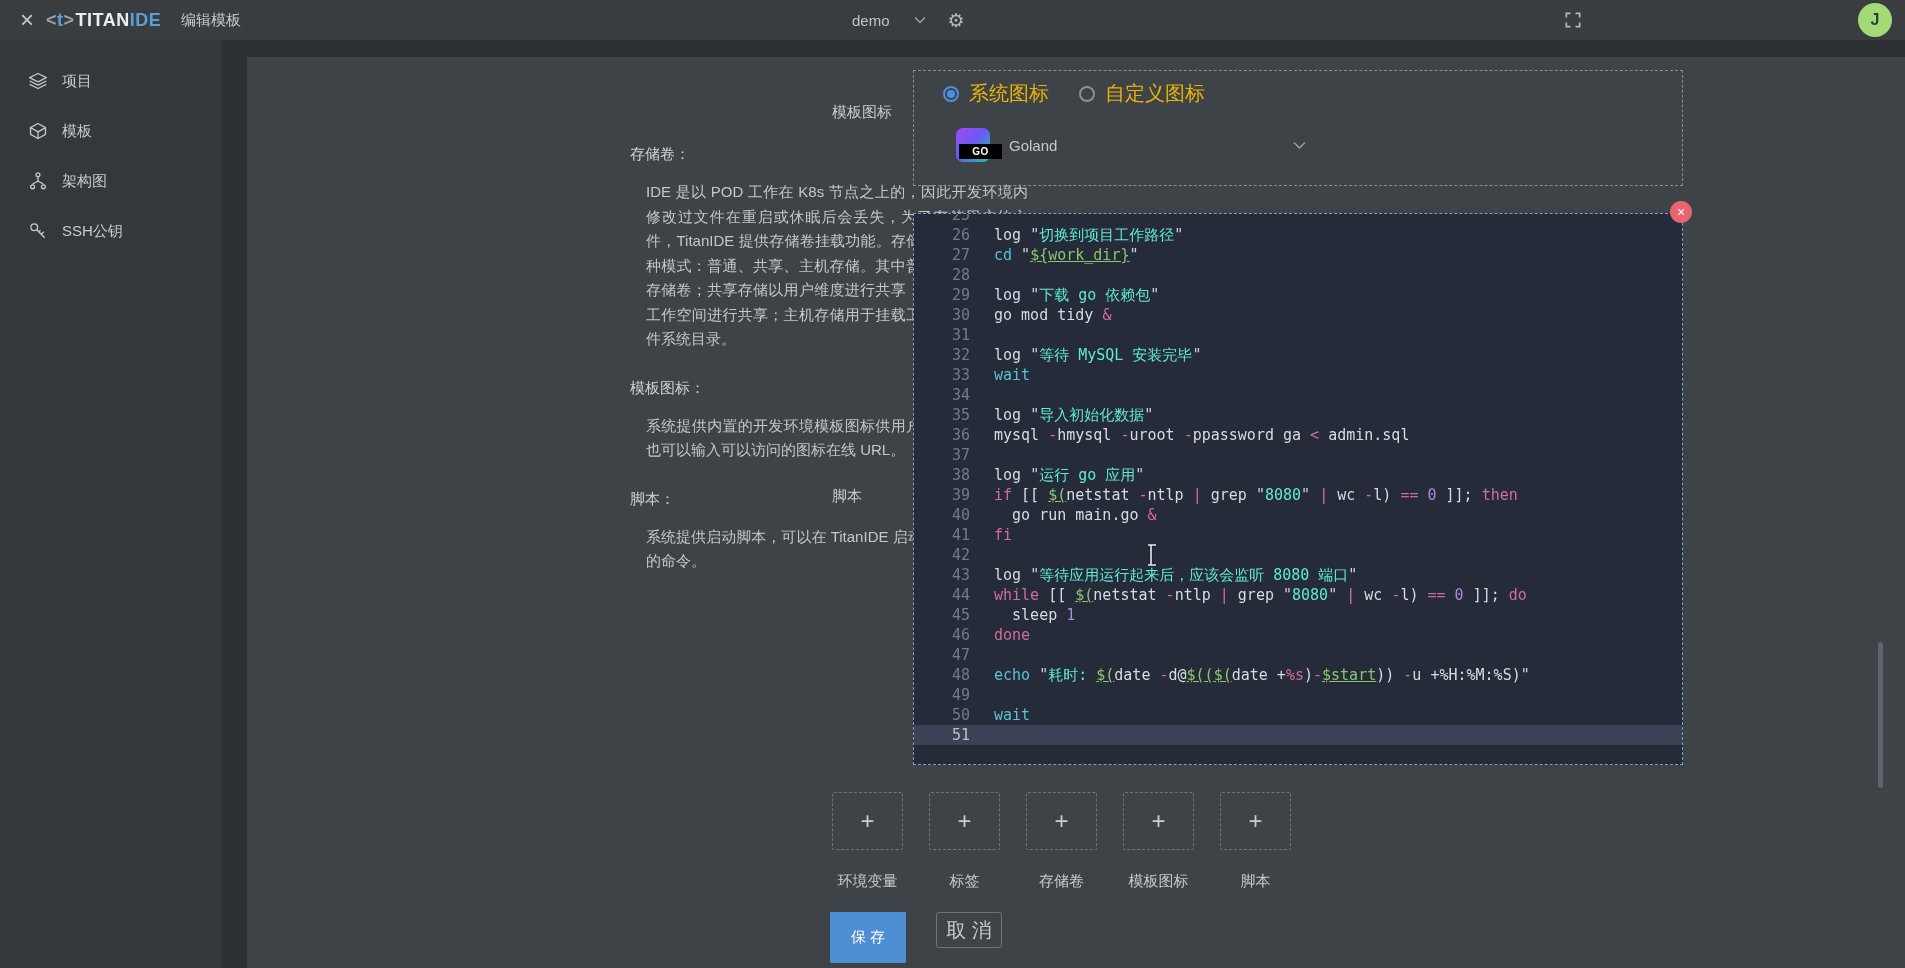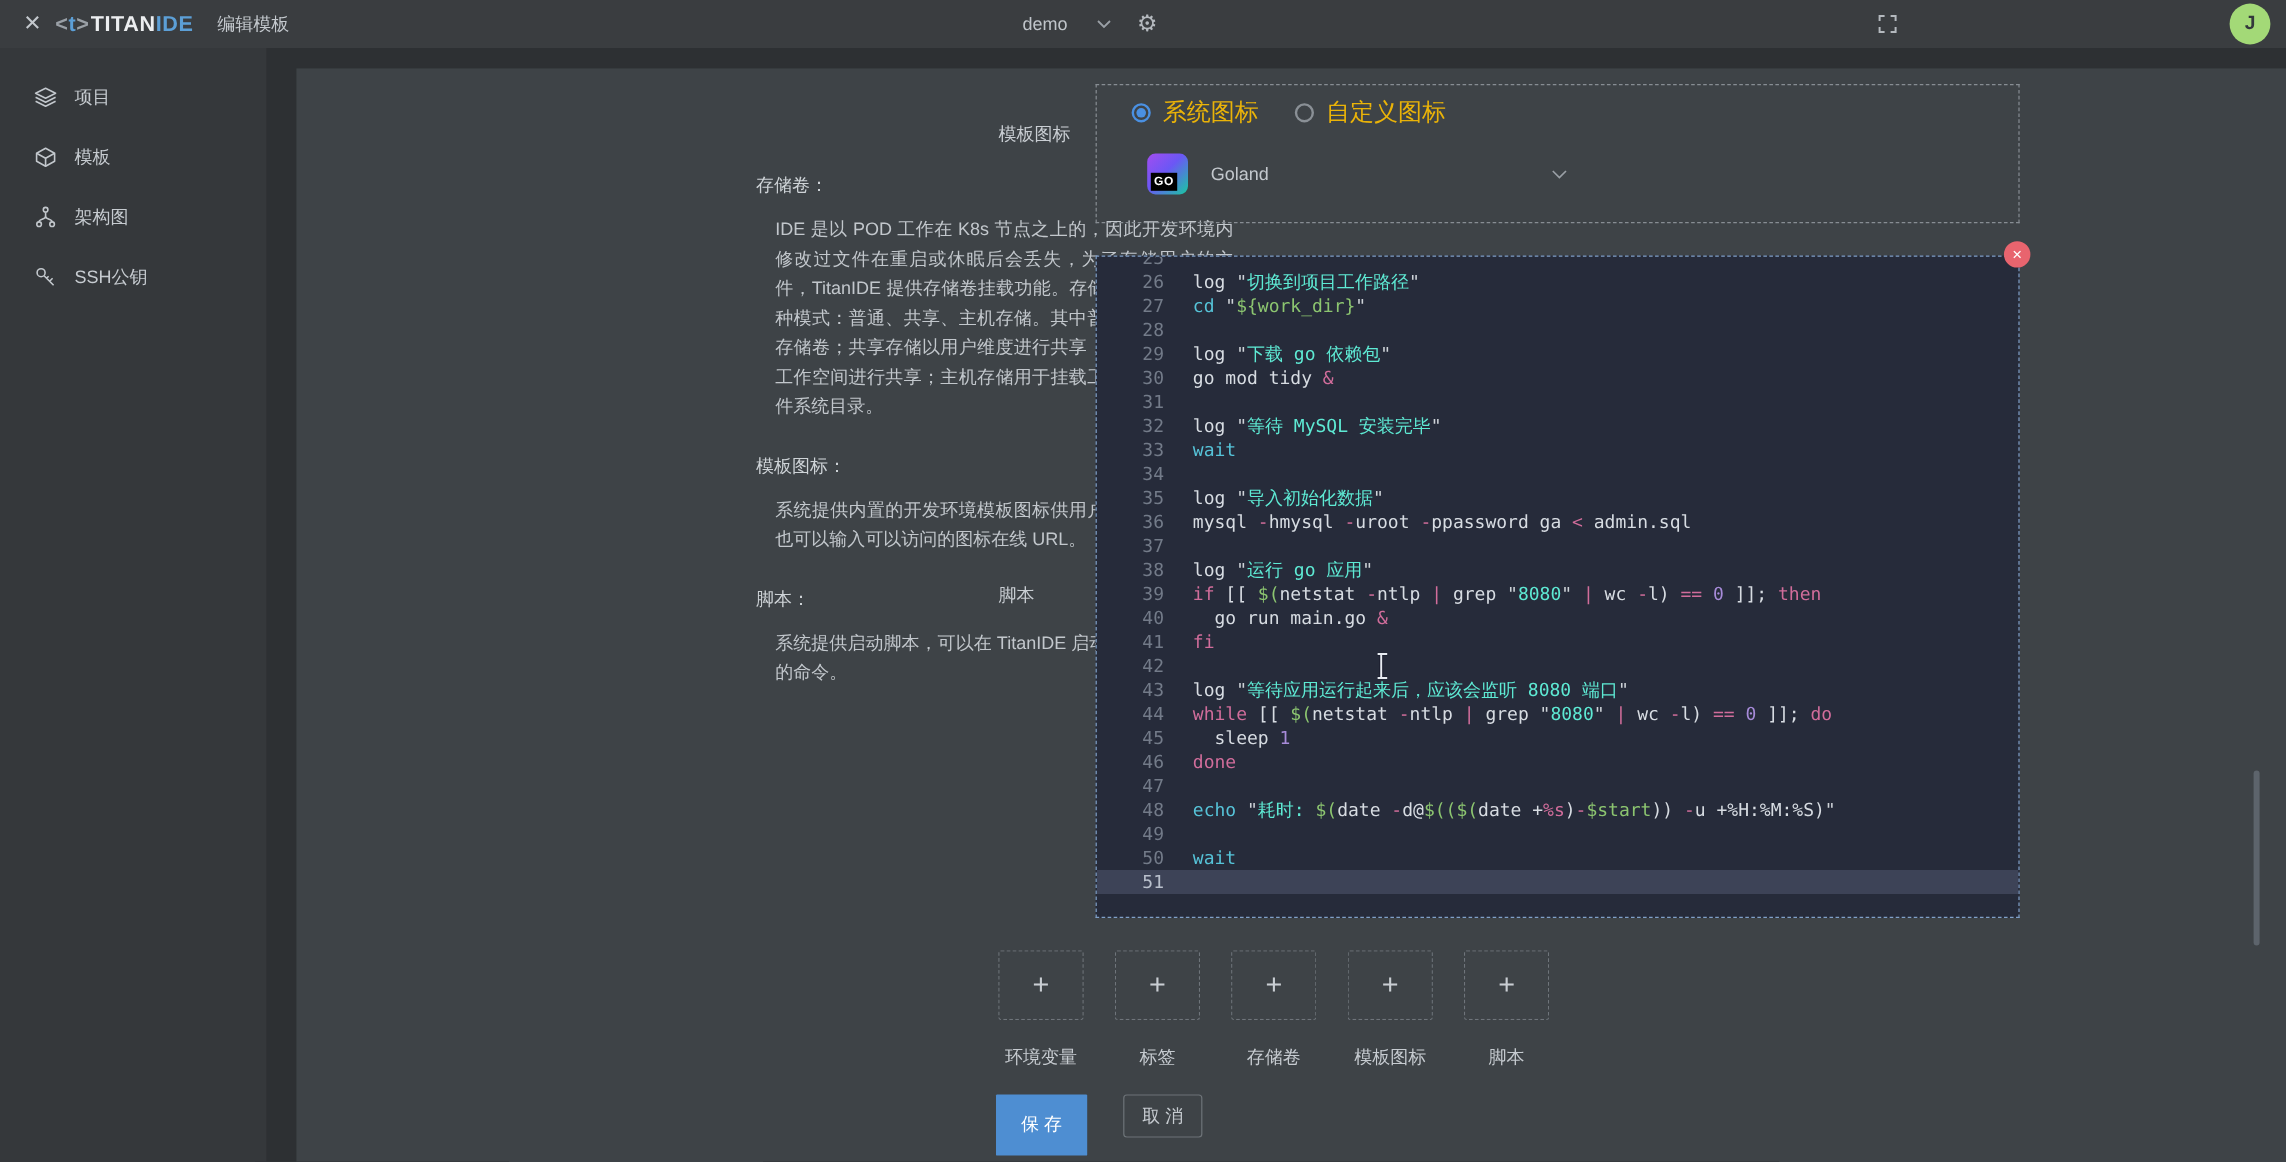--- a/index.html
+++ b/index.html
@@ -57,21 +57,21 @@
   .radio-circle { width:16px; height:16px; border-radius:50%; border:2px solid #8a9096;
                   display:flex; align-items:center; justify-content:center; }
   .radio.checked .radio-circle { border-color:#4a90e2; }
   .radio.checked .radio-circle::after { content:""; width:8px; height:8px; border-radius:50%;
                   background:#4a90e2; }
   .radio-label { margin-left:10px; color:#eab308; font-size:20px; }
   .icon-select { position:absolute; left:42px; top:50px; width:358px; height:48px; display:flex;
                  align-items:center; cursor:pointer; }
   .goland-icon { width:34px; height:34px; border-radius:7px; position:relative;
                  background:linear-gradient(135deg,#a24df0 0%,#6b57f5 45%,#18c9a0 100%); }
-  .goland-icon .go-black { position:absolute; left:3px; bottom:3px; width:22px; height:15px;
+  .goland-icon .go-black { position:absolute; left:3px; bottom:3px; width:43px; height:15px;
                  background:#000; color:#fff; font-size:10px; font-weight:bold;
                  font-family:"Liberation Sans", sans-serif;
                  display:flex; align-items:center; justify-content:center; letter-spacing:.5px; }
   .select-value { margin-left:19px; color:#c3c8cd; font-size:15px; }
   .select-chev { margin-left:auto; margin-right:8px; display:flex; }
 
   
   .editor { position:absolute; left:913px; top:213px; width:770px; height:552px;
             border:1px dashed #80a0c8; background:#262b3a; overflow:hidden; cursor:text; }
   .ed-row { display:flex; height:20px; line-height:20px;
@@ -79,21 +79,21 @@
   .ed-row.first { margin-top:-9px; }
   .ed-row.current { background:#3d4357; }
   .ed-num { width:56px; text-align:right; color:#737b89; flex:none; }
   .ed-row.current .ed-num { color:#b9c0cc; }
   .ed-code { margin-left:24px; color:#d7dce2; }
   .tk-w { color:#d7dce2; }
   .tk-s { color:#5eead4; }
   .tk-q { color:#ced3d8; }
   .tk-k { color:#d16d9b; }
   .tk-c { color:#56c3d8; }
-  .tk-g { color:#8cc570; }
+  .tk-g { color:#8cc570;text-decoration:underline; }
   .tk-n { color:#a78bd9; }
   .remove-badge { position:absolute; left:1670px; top:201px; width:22px; height:22px;
                   border-radius:50%; background:#e8646e; color:#fff; font-size:14px;
                   display:flex; align-items:center; justify-content:center; cursor:pointer; z-index:5; }
   .ibeam { position:absolute; left:1146px; top:544px; width:12px; height:22px; z-index:6;
            pointer-events:none; }
 
   
   .add-row { position:absolute; left:832px; top:792px; display:flex; gap:26px; }
   .add-col { width:71px; display:flex; flex-direction:column; align-items:center; }
@@ -101,21 +101,21 @@
              display:flex; align-items:center; justify-content:center; color:#c9ced3;
              font-size:24px; font-weight:200; }
   .add-label { margin-top:22px; color:#c6cbd0; font-size:15px; white-space:nowrap; }
 
   
   .btn-save { position:absolute; left:830px; top:912px; width:76px; height:51px; border:none;
               border-radius:1px; background:#4e8ed2; color:#fff; font-size:15px; cursor:pointer;
               font-family:Liberation Sans, sans-serif; }
   .btn-cancel { position:absolute; left:936px; top:912px; width:66px; height:36px;
               border:1px solid #6d7378; border-radius:3px; background:transparent; color:#c6cbd0;
-              font-size:15px; cursor:pointer; font-family:"Liberation Sans", sans-serif; }
+              font-size:20px; cursor:pointer; font-family:"Liberation Sans", sans-serif; }
 
   .scroll-thumb { position:absolute; left:1878px; top:642px; width:5px; height:146px;
                   border-radius:3px; background:#5d646c; cursor:pointer; }
 </style>
 </head>
 <body>
 
 <div class="topbar">
   <div class="tb-close">×</div>
   <div class="brand">

